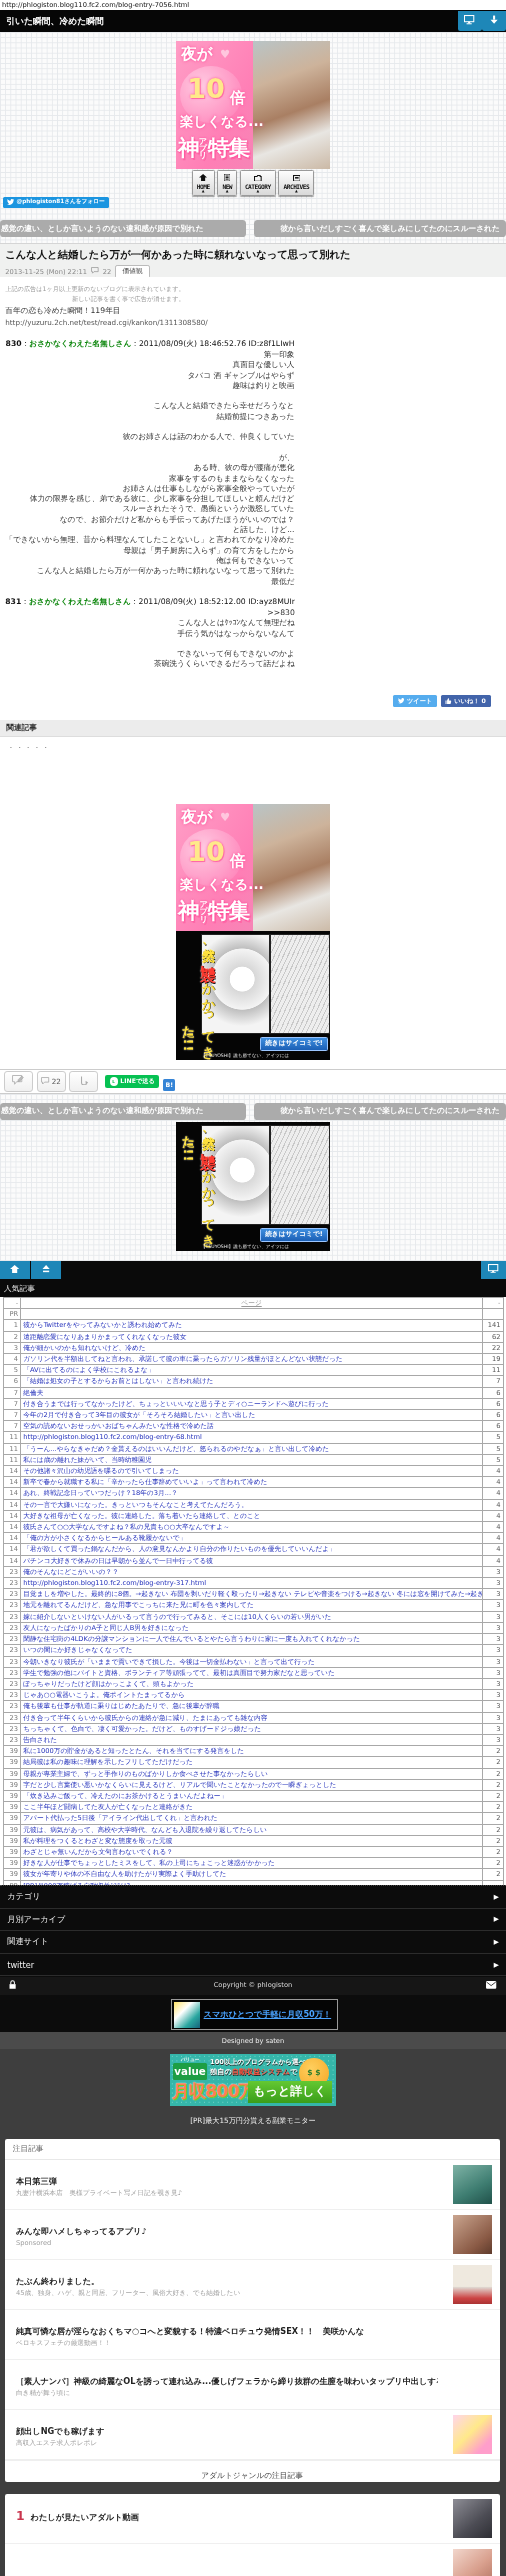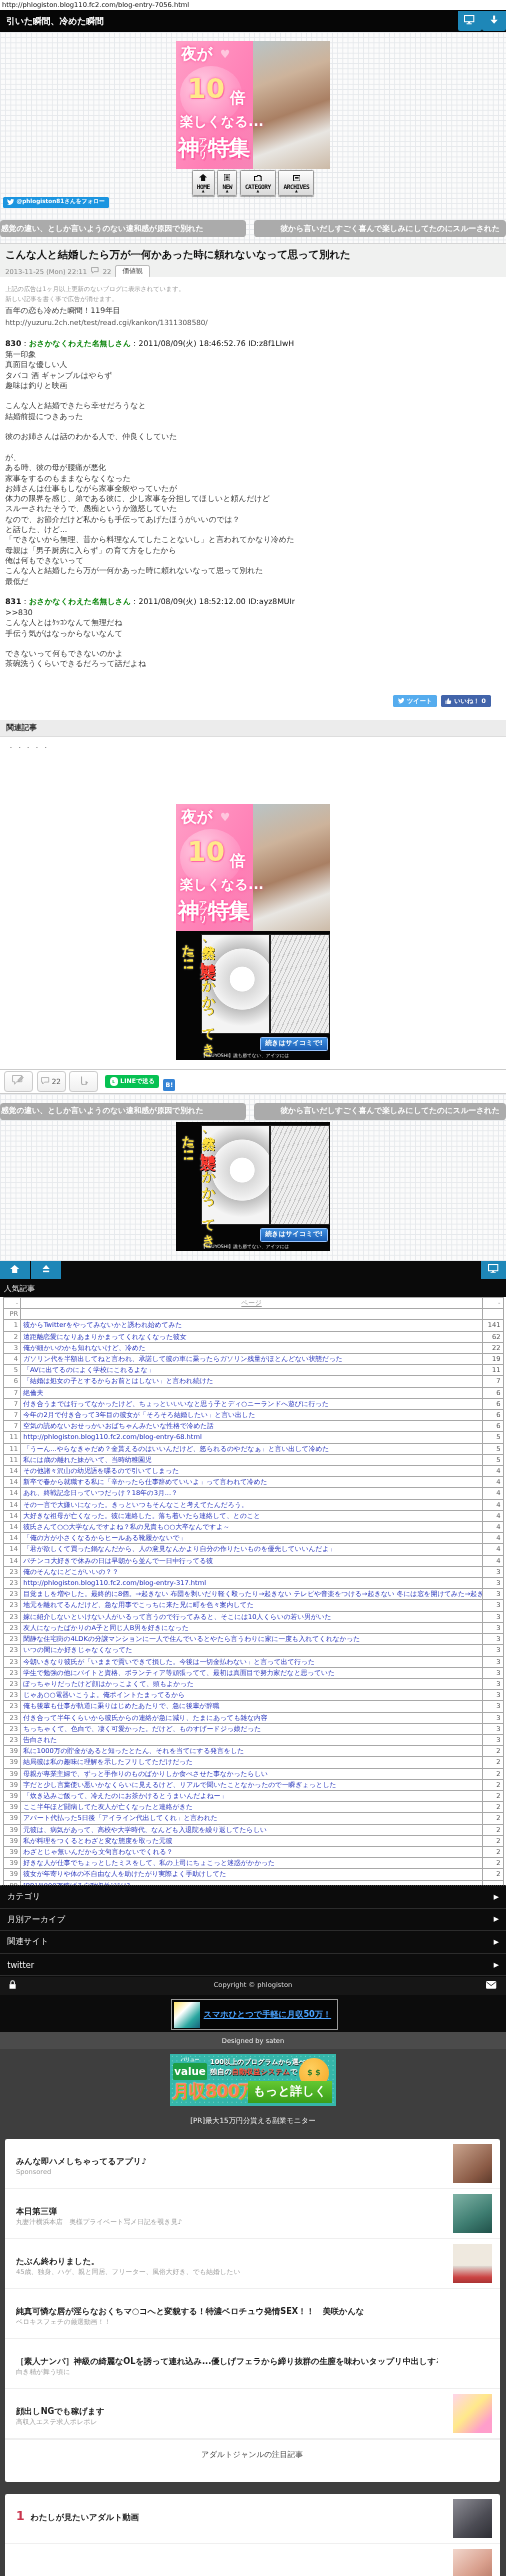--- a/index.html
+++ b/index.html
@@ -76,21 +76,21 @@
 
   
   .arthead{top:243px;left:0;width:506px;height:34px;background:#f0f1f0;
            border-top:0.5px solid #d5d5d5;border-bottom:0.5px solid #cfcfcf;}
   .art-title{position:absolute;left:5.2px;top:4.1px;font-size:10.3px;font-weight:bold;color:#111;}
   .art-meta{position:absolute;left:5.2px;top:20.6px;display:flex;align-items:center;gap:4.1px;color:#888;font-size:6.7px;}
   .chip{background:#fff;border:0.5px solid #bbb;border-radius:2.1px;color:#444;font-size:6.7px;
         padding:1.5px 6.2px;cursor:pointer;}
 
   
-  .content{top:277px;left:0;width:506px;height:792px;background:#fff;}
+  .content{top:277px;left:0;width:506px;height:792px;background:#fff;text-align:right;}
   .notice{position:absolute;left:5.2px;top:7.2px;font-size:6.2px;color:#999;line-height:9.8px;}
   .th-title{position:absolute;left:5.2px;top:29px;font-size:7.7px;color:#333;}
   .th-url{position:absolute;left:5.2px;top:41px;font-size:7.2px;color:#555;}
   .post{position:absolute;left:5.2px;font-size:7.7px;color:#333;}
   .phead{margin-bottom:1px;}
   .pnum{color:#111;font-weight:bold;}
   .pname{color:#0a850a;font-weight:bold;}
   .pmeta{color:#111;}
   .tline{line-height:10.3px;font-size:7.7px;color:#333;}
   .tweetrow{position:absolute;top:418px;right:15.5px;display:flex;gap:4.1px;}
@@ -787,31 +787,32 @@
       <div class="va-l1">100以上のプログラムから選べる</div>
       <div class="va-l2"><span>独自の</span><span class="red">自動収益システム</span><span>で</span></div>
       <div class="va-big">月収800万円稼ぐ!!</div>
       <div class="va-cat">$ $</div>
       <div class="va-btn">もっと詳しく</div>
     </div>
 
     <a class="prlink">[PR]最大15万円分貰える副業モニター</a>
 
     <div class="card feat">
+      <div class="card-h">注目記事</div>
       <div>
 
       <a class="citem" style="display:block;height:49px;">
+            <span class="ci-title">本日第三弾</span>
+            <span class="ci-sub">丸妻汁横浜本店　奥様プライベート写メ日記を覗き見♪</span>
+            <span class="ci-thumb ft2"></span>
+          </a>
+          <a class="citem" style="display:block;height:49px;">
             <span class="ci-title">みんな即ハメしちゃってるアプリ♪</span>
             <span class="ci-sub">Sponsored</span>
             <span class="ci-thumb ft1"></span>
-          </a>
-          <a class="citem" style="display:block;height:49px;">
-            <span class="ci-title">本日第三弾</span>
-            <span class="ci-sub">丸妻汁横浜本店　奥様プライベート写メ日記を覗き見♪</span>
-            <span class="ci-thumb ft2"></span>
           </a>
           <a class="citem" style="display:block;height:49px;">
             <span class="ci-title">たぶん終わりました。</span>
             <span class="ci-sub">45歳、独身、ハゲ、親と同居、フリーター、風俗大好き、でも結婚したい</span>
             <span class="ci-thumb ft3"></span>
           </a>
           <a class="citem" style="display:block;height:49px;">
             <span class="ci-title">純真可憐な唇が淫らなおくちマ○コへと変貌する！特濃ベロチュウ発情SEX！！　美咲かんな</span>
             <span class="ci-sub">ベロキスフェチの厳選動画！！</span>
 

